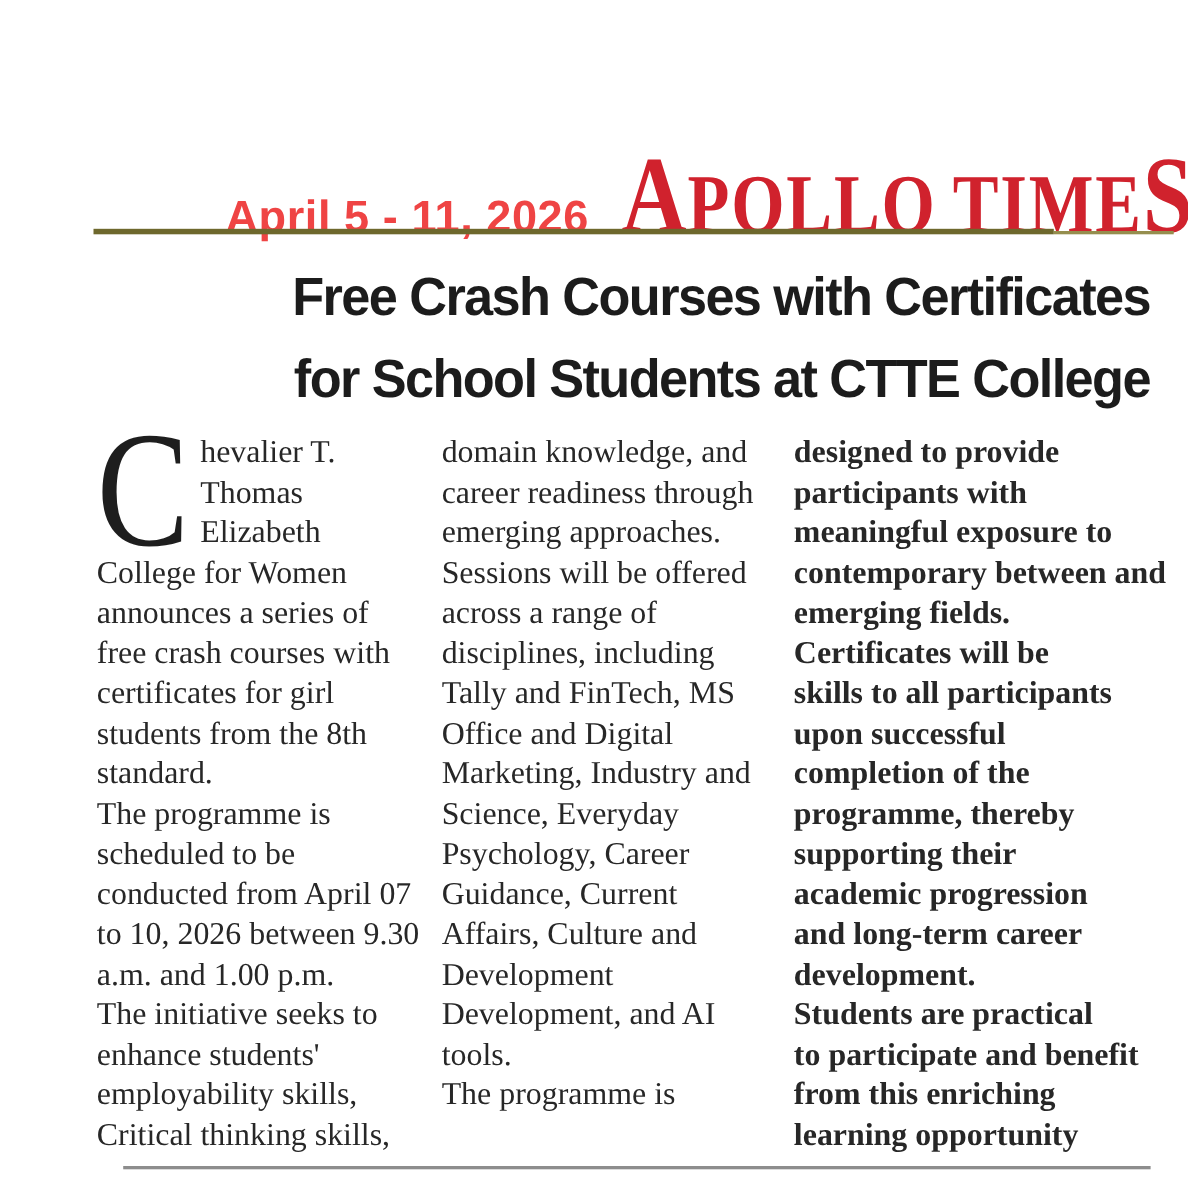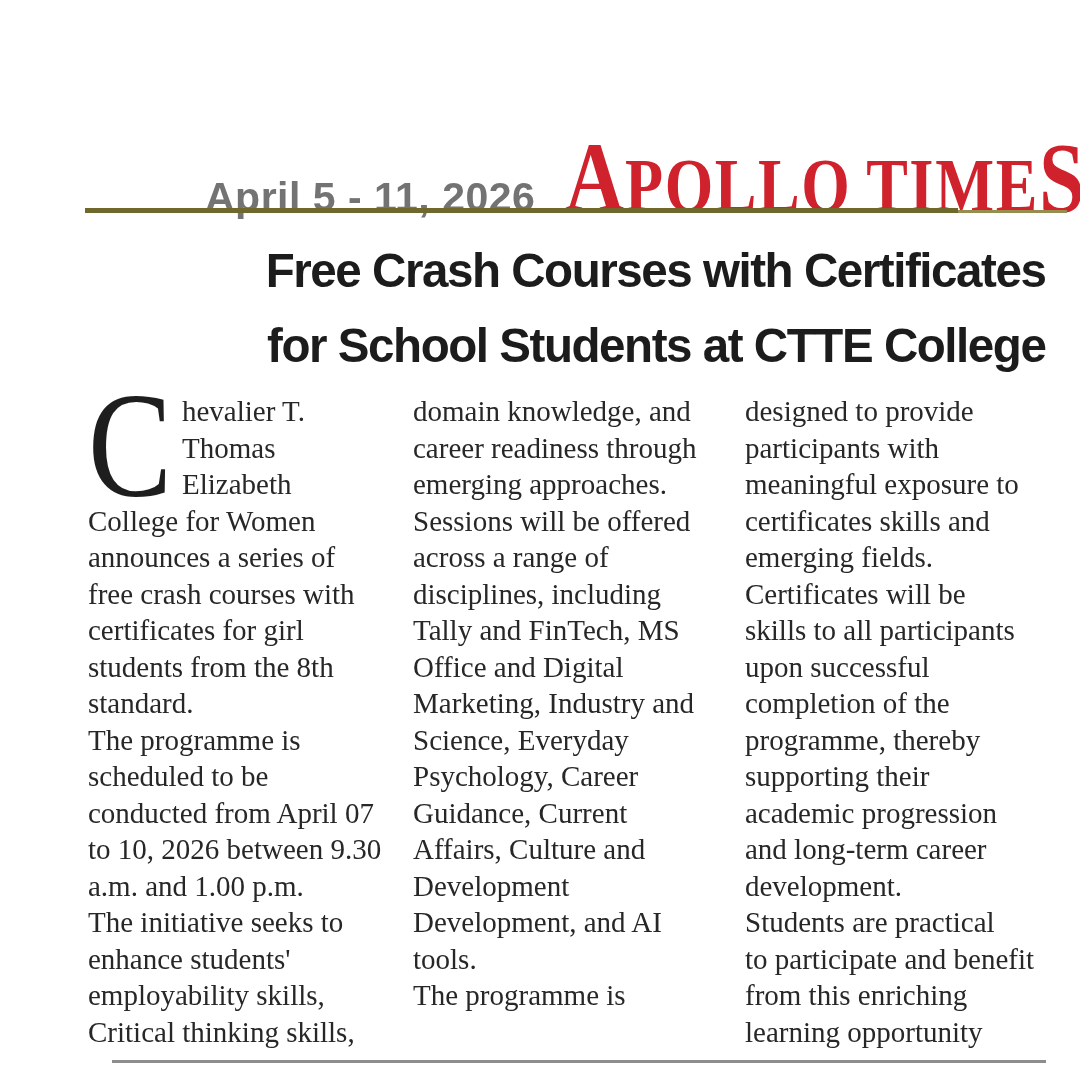--- a/index.html
+++ b/index.html
@@ -8,21 +8,21 @@
     overflow:hidden;font-family:"Liberation Serif",serif;color:#272727;
   }
   
   .masthead{
     position:absolute;left:85px;top:138px;width:980px;height:74px;
     white-space:nowrap;display:flex;align-items:baseline;
   }
   .issue-date{
     margin-left:120px;
     font-family:"Liberation Sans",sans-serif;font-weight:bold;
-    font-size:41px;letter-spacing:.5px;color:#737373;
+    font-size:41px;letter-spacing:.5px;color:#ef4444;
   }
   .brand{
     display:inline-block;margin-left:30px;color:var(--brand_red,#d0222d);
     font-family:"Liberation Serif",serif;font-weight:bold;line-height:.8;
     transform:scaleX(.82);transform-origin:0 100%;white-space:nowrap;
   }
   .b-big{font-size:100px;letter-spacing:1px;}
   .b-mid{font-size:76px;letter-spacing:2px;}
   .b-gap{display:inline-block;width:18px;}
   
@@ -45,21 +45,21 @@
   }
   .headline .hl{display:block;transform:scaleX(.97);transform-origin:50% 50%;}
   
   .columns{
     position:absolute;left:88px;top:393px;width:972px;
     display:flex;align-items:flex-start;
   }
   .col{font-size:29px;line-height:36.5px;color:#272727;}
   .col-1{width:315px;margin-right:10px;}
   .col-2{width:322px;margin-right:10px;}
-  .col-3{flex:1;}
+  .col-3{flex:1;font-weight:bold;}
   .body-line{white-space:nowrap;height:36.5px;}
   .dropcap{
     float:left;font-family:"Liberation Serif",serif;color:#1e1e1e;
     font-size:150px;line-height:100px;width:88px;margin:2px 6px 0 0;
     transform:scaleX(.84);transform-origin:0 50%;
   }
 </style>
 </head>
 <body>
 
@@ -125,21 +125,21 @@
           <div class="body-line">Development, and AI</div>
           <div class="body-line">tools.</div>
           <div class="body-line">The programme is</div>
         </div>
     </div>
     <div class="col col-3">
       <div class="lines">
           <div class="body-line">designed to provide</div>
           <div class="body-line">participants with</div>
           <div class="body-line">meaningful exposure to</div>
-          <div class="body-line">certificates skills and</div>
+          <div class="body-line">contemporary between and</div>
           <div class="body-line">emerging fields.</div>
           <div class="body-line">Certificates will be</div>
           <div class="body-line">skills to all participants</div>
           <div class="body-line">upon successful</div>
           <div class="body-line">completion of the</div>
           <div class="body-line">programme, thereby</div>
           <div class="body-line">supporting their</div>
           <div class="body-line">academic progression</div>
           <div class="body-line">and long-term career</div>
           <div class="body-line">development.</div>

